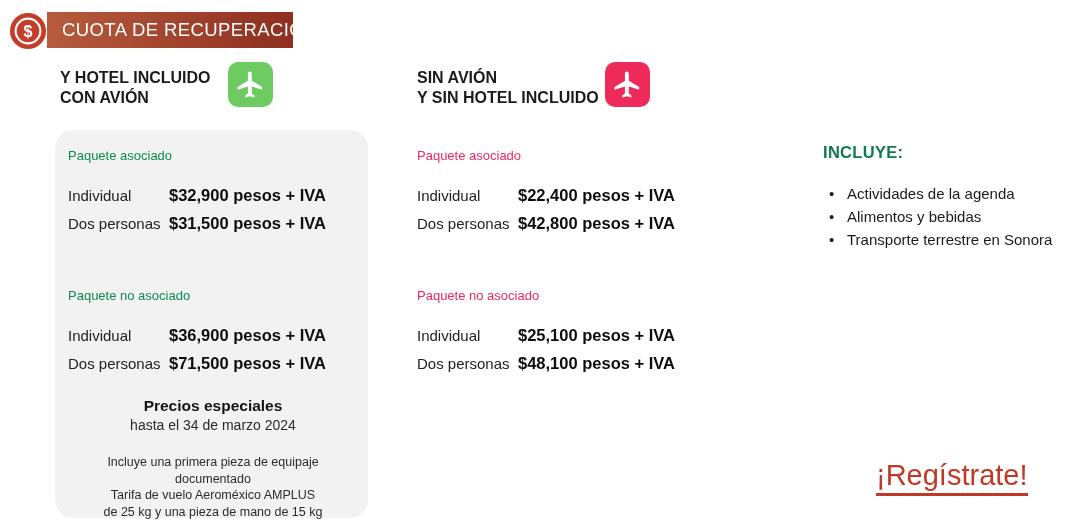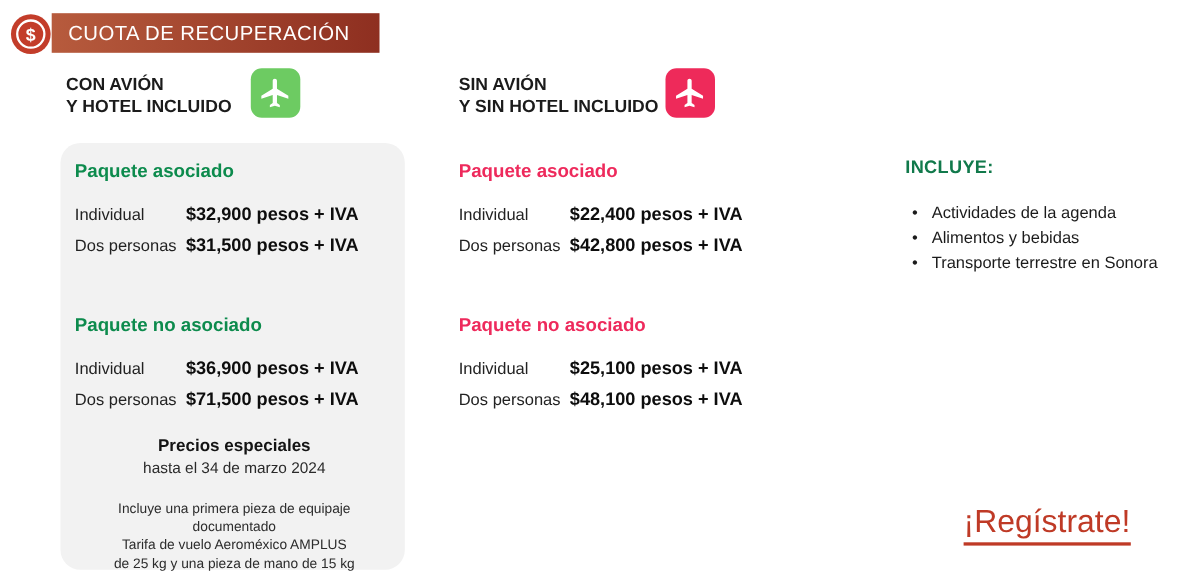--- a/index.html
+++ b/index.html
@@ -4,21 +4,21 @@
 <style>
   html,body{margin:0;padding:0;background:#ffffff;}
   .stage{
     position:relative;width:1081px;height:532px;background:#ffffff;
     font-family:"Liberation Sans","DejaVu Sans",sans-serif;color:#1c1c1c;
     overflow:hidden;
   }
   
   .coin{position:absolute;left:9px;top:12px;width:38px;height:38px;}
   .banner{
-    position:absolute;left:47px;top:12px;width:298px;height:36px;
+    position:absolute;left:47px;top:12px;width:246px;height:36px;
     background:linear-gradient(90deg,#b75b3d 0%,#8e2f20 100%);
     color:#ffffff;font-size:18.5px;font-weight:500;letter-spacing:.4px;
     line-height:36px;padding-left:15px;box-sizing:border-box;white-space:nowrap;
   }
   
   .col-head{position:absolute;font-size:16px;font-weight:600;line-height:20px;color:#1b1b1b;white-space:nowrap;}
   .col-head.c1{left:60px;top:68px;}
   .col-head.c2{left:417px;top:68px;}
   .plane-tile{position:absolute;width:45px;height:45px;border-radius:10px;top:62px;
     display:flex;align-items:center;justify-content:center;}
@@ -27,21 +27,21 @@
   .plane-tile svg{width:31px;height:31px;fill:#ffffff;}
   
   .card{position:absolute;left:55px;top:130px;width:313px;height:388px;
     background:#f2f2f2;border-radius:18px;}
   
   .pkg{position:absolute;width:300px;}
   .pkg.c1{left:68px;}
   .pkg.c2{left:417px;}
   .pkg.row1{top:145px;}
   .pkg.row2{top:285px;}
-  .pkg-title{font-size:17px;font-weight:700;line-height:22px;white-space:nowrap;}
+  .pkg-title{font-size:13px;font-weight:400;line-height:22px;white-space:nowrap;}
   .pkg-title.green{color:#0d8b4d;}
   .pkg-title.pink{color:#ee2a5c;}
   .rows{margin-top:19px;display:flex;flex-direction:column;gap:9px;}
   .price-row{display:flex;align-items:baseline;white-space:nowrap;}
   .plabel{width:101px;font-size:15px;color:#222222;flex:none;}
   .pvalue{font-size:16.5px;font-weight:700;color:#0d0d0d;}
   
   .special{position:absolute;left:68px;top:396px;width:290px;text-align:center;}
   .sp-title{font-size:15.5px;font-weight:700;color:#141414;line-height:19px;}
   .sp-sub{font-size:14px;color:#2a2a2a;margin-top:2px;}
@@ -65,22 +65,22 @@
   <svg class="coin" viewBox="0 0 40 40">
     <circle cx="20" cy="20" r="19" fill="#c33d2a"></circle>
     <circle cx="20" cy="20" r="13" fill="none" stroke="#ffffff" stroke-width="2.2"></circle>
     <text x="20" y="26.5" text-anchor="middle" font-size="17" font-weight="bold" fill="#ffffff">$</text>
   </svg>
   <div class="banner">
     <span>CUOTA DE RECUPERACIÓN</span>
   </div>
 
   <div class="col-head c1">
+    <div>Y HOTEL INCLUIDO</div>
     <div>CON AVIÓN</div>
-    <div>Y HOTEL INCLUIDO</div>
   </div>
   <div class="plane-tile green">
     <svg viewBox="0 0 24 24">
       <path d="M21,16v-2l-8-5V3.5C13,2.67,12.33,2,11.5,2S10,2.67,10,3.5V9l-8,5v2l8-2.5V19l-2,1.5V22l3.5-1l3.5,1v-1.5L13,19v-5.5L21,16z"></path>
     </svg>
   </div>
 
   <div class="col-head c2">
     <div>SIN AVIÓN</div>
     <div>Y SIN HOTEL INCLUIDO</div>

